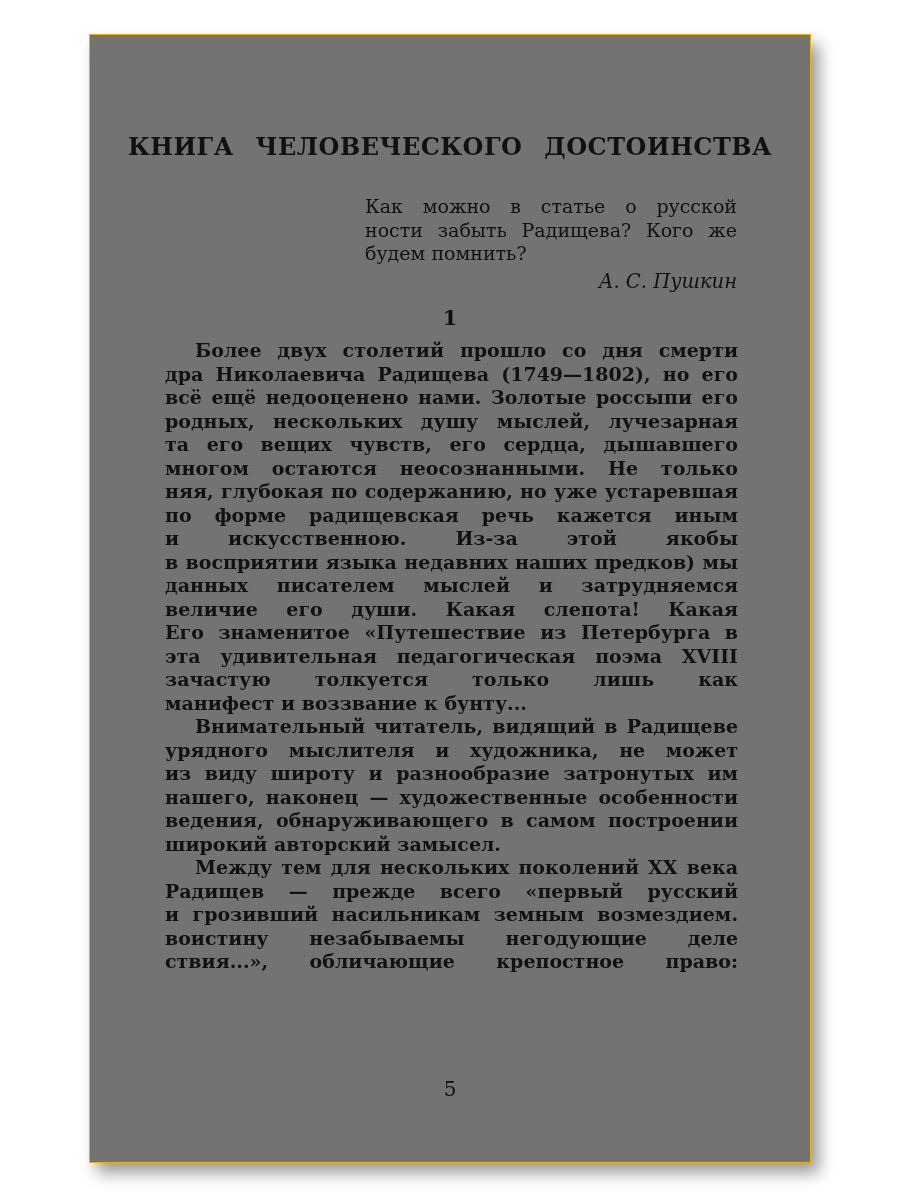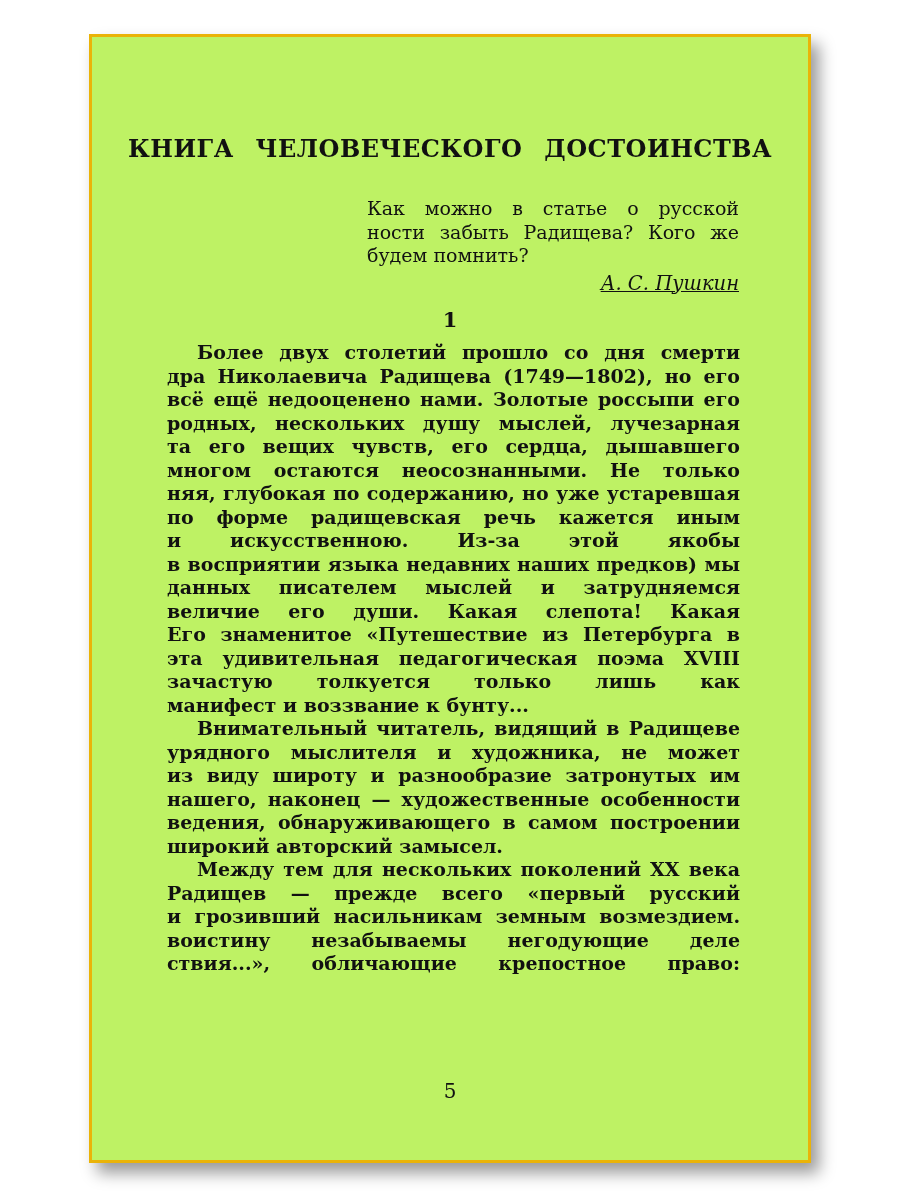--- a/index.html
+++ b/index.html
@@ -14,22 +14,22 @@
     color: #111111;
     position: relative;
     overflow: hidden;
   }
   .page {
     position: absolute;
     left: 89px;
     top: 34px;
     width: 722px;
     height: 1129px;
-    background: #bef264;
-    border: 3px solid #eab308;
+    background: #737373;
+    border: 1px solid #eab308;
     box-shadow: 8px 10px 15px rgba(0,0,0,0.40);
     box-sizing: border-box;
   }
   .title {
     position: absolute;
     top: 100px;
     left: 0;
     width: 100%;
     margin: 0;
     text-align: center;
@@ -56,21 +56,20 @@
   }
   .epigraph .line.para-end {
     text-align-last: left;
   }
   .attribution {
     font-style: italic;
     text-align: right;
     margin-top: 4px;
     line-height: 23.5px;
     font-size: 19.5px;
-    text-decoration: underline;
   }
   .section-number {
     position: absolute;
     top: 272px;
     left: 0;
     width: 100%;
     text-align: center;
     font-size: 21px;
     font-weight: bold;
     line-height: 21px;

